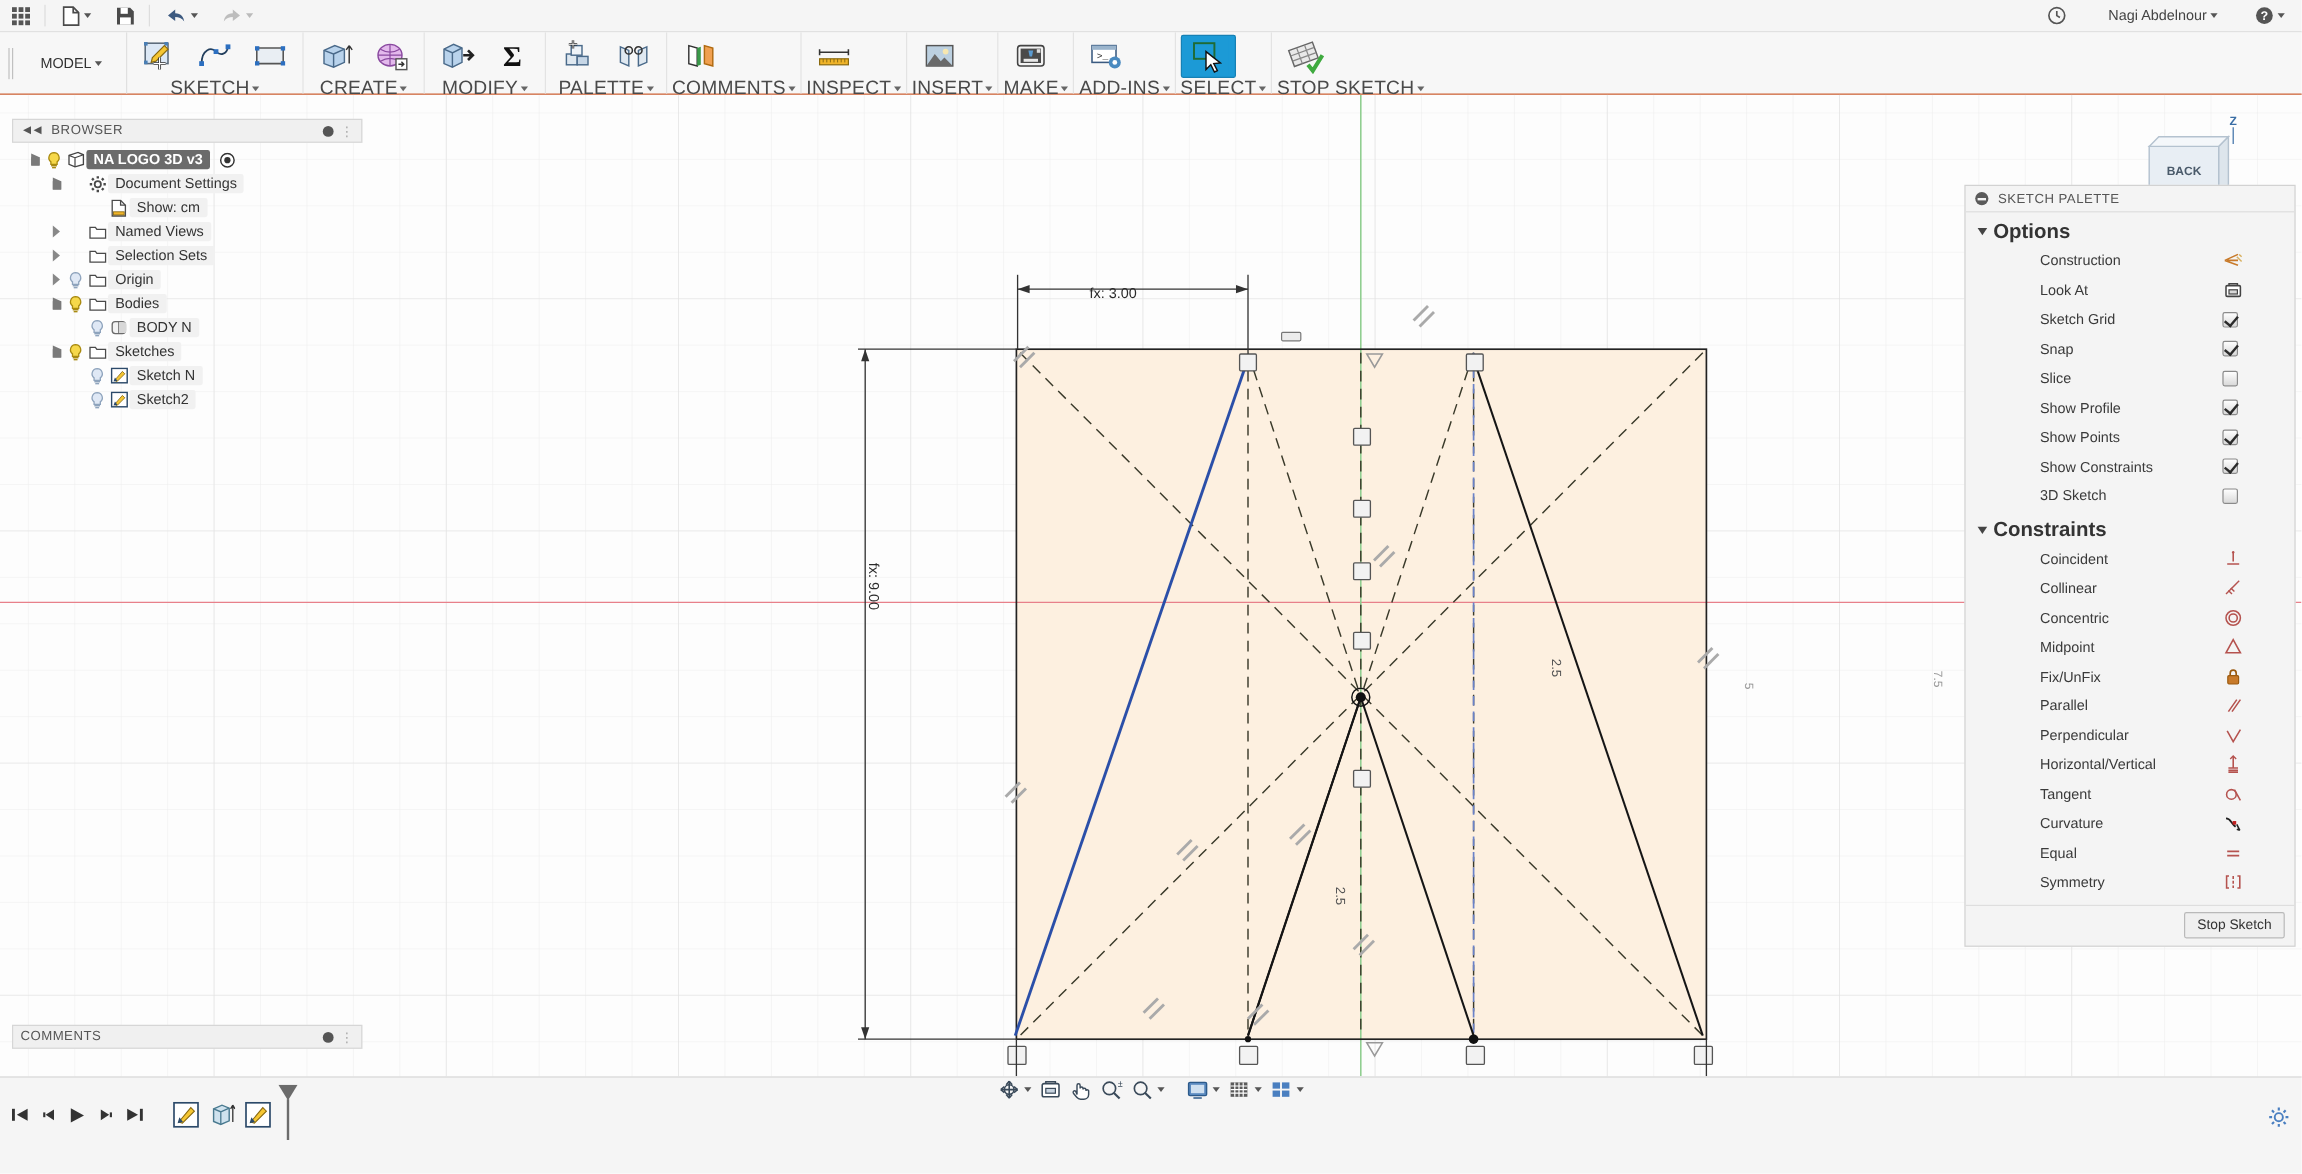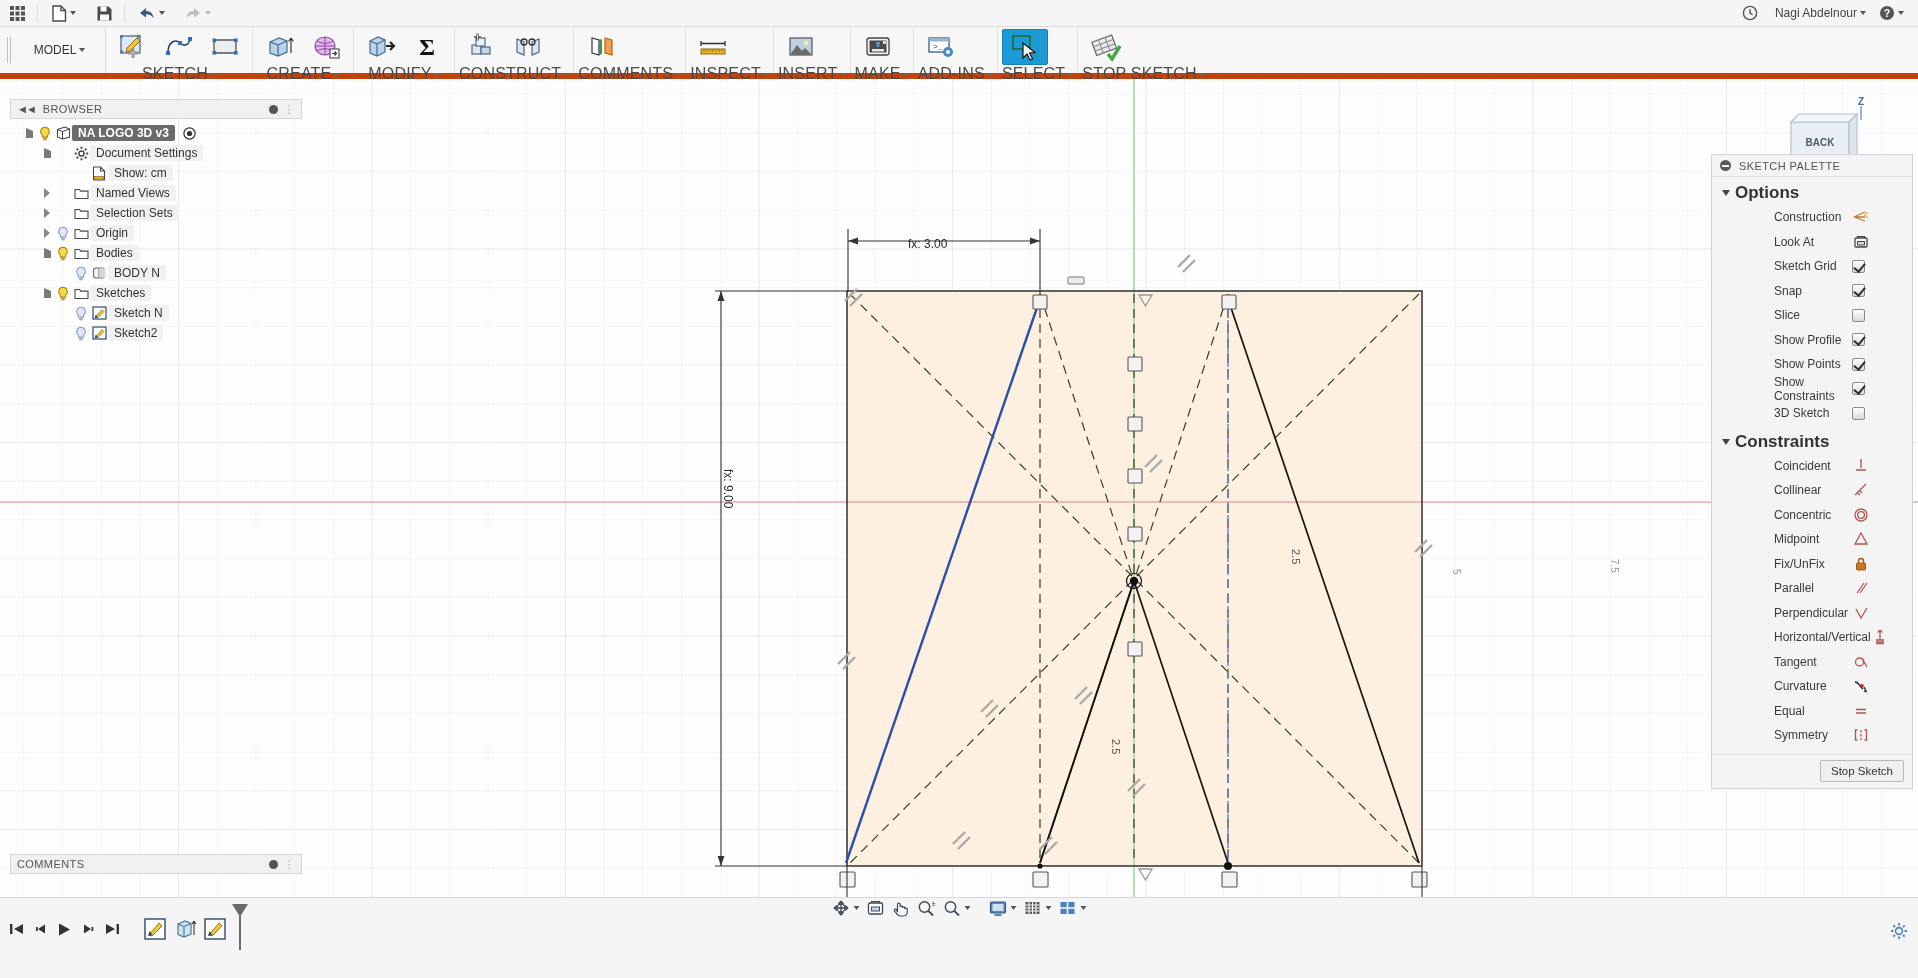--- a/index.html
+++ b/index.html
@@ -14,26 +14,26 @@
   
   #qab {
     position:absolute; left:0; top:0; width:1918px; height:27px;
     background:#f5f5f5; border-bottom:1px solid #dcdcdc;
     display:flex; align-items:center;
   }
   .qab-btn { width:34px; height:26px; display:flex; align-items:center; justify-content:center; cursor:pointer; position:relative;}
   .qab-btn.wide { width:46px; }
   .qab-sep { width:1px; height:18px; background:#ddd; margin:0 3px; }
   .caret { width:0;height:0;border-left:3.5px solid transparent;border-right:3.5px solid transparent;border-top:4px solid #555; display:inline-block; margin-left:3px; vertical-align:middle;}
-  #qab-right { margin-left:auto; display:flex; align-items:center; padding-right:10px; gap:8px; }
+  #qab-right { margin-left:auto; display:flex; align-items:center; padding-right:10px; gap:26px; }
   #qab-right .user { font-size:12px; color:#444; white-space:nowrap; display:flex; align-items:center;}
   
   #ribbon {
     position:absolute; left:0; top:27px; width:1918px; height:52px;
-    background:#f7f7f7; border-bottom:6px solid #c2410c;
+    background:#f7f7f7; border-bottom:1px solid #c2410c;
     display:flex; align-items:stretch;
   }
   #ribbon-grip { width:14px; display:flex; align-items:center; justify-content:center; }
   #ribbon-grip i { display:block; width:1px; height:26px; background:#c0c0c0; box-shadow:3px 0 0 #c0c0c0; }
   .workspace-sel {
     width:92px; display:flex; align-items:center; justify-content:center;
     font-size:12px; color:#333; border-right:1px solid #e0e0e0; cursor:pointer;
   }
   .rib-group { display:flex; flex-direction:column; border-right:1px solid #e3e3e3; padding:0 4px; justify-content:space-between; }
   .rib-group:last-child { border-right:none; }
@@ -63,21 +63,21 @@
   #tree { padding-top:4px; }
   .trow { display:flex; align-items:center; height:20px; white-space:nowrap; cursor:default;}
   .trow .lbl { padding:1px 6px; border-radius:2px; background:#f1f1f1; color:#333;}
   .trow.sel .lbl { background:#6b6b6b; color:#fff; font-weight:bold;}
   .tw { width:14px; display:inline-flex; align-items:center; justify-content:center; flex:0 0 14px;}
   .tri-open { width:0;height:0;border-left:7px solid #7a7a7a;border-bottom:7px solid #7a7a7a;border-top:3.5px solid transparent; }
   .tri-closed2 { width:0;height:0;border-left:6px solid #888;border-top:5px solid transparent;border-bottom:5px solid transparent; }
   .ico { width:18px; height:16px; flex:0 0 18px; display:inline-flex; align-items:center; justify-content:center; }
   
   #palette {
-    position:absolute; right:5px; top:154px; width:202px;
+    position:absolute; right:5px; top:154px; width:276px;
     background:#f4f4f4; border:1px solid #d2d2d2; z-index:20;
     display:flex; flex-direction:column;
   }
   #palette-head { height:22px; display:flex; align-items:center; padding:0 8px; border-bottom:1px solid #dedede; font-size:11px; color:#555; letter-spacing:.4px;}
   #palette-head .minus { width:11px;height:11px;border-radius:50%;background:#5a5a5a; margin-right:8px; position:relative;}
   #palette-head .minus:after { content:""; position:absolute; left:2px; top:5px; width:7px; height:1.5px; background:#f4f4f4;}
   .pal-section-title { font-weight:bold; font-size:17px; color:#333; padding:6px 0 2px 10px; display:flex; align-items:center; gap:5px;}
   .tri-down { width:0;height:0;border-left:4.5px solid transparent;border-right:4.5px solid transparent;border-top:6px solid #444;}
   .pal-row { height:24.5px; display:flex; align-items:center; padding:0 0 0 22px; cursor:pointer;}
   .pal-row .name { flex:1; font-size:12px; color:#3a3a3a;margin-left:40px;}
@@ -284,21 +284,21 @@
       </div>
       <div class="rib-btn">
         <svg width="30" height="28" viewBox="0 0 30 28">
           <path d="M4 6 L11 9 L11 22 L4 19z" fill="#dfe8f0" stroke="#4a6a8a" stroke-width="1.2"></path>
           <path d="M26 6 L19 9 L19 22 L26 19z" fill="#dfe8f0" stroke="#4a6a8a" stroke-width="1.2"></path>
           <circle cx="11" cy="9" r="3" fill="none" stroke="#333" stroke-width="1.3"></circle>
           <circle cx="19" cy="9" r="3" fill="none" stroke="#333" stroke-width="1.3"></circle>
         </svg>
       </div>
     </div>
-    <div class="rib-title"><span>CONSTRUCT</span><span class="caret"></span></div>
+    <div class="rib-title"><span>PALETTE</span><span class="caret"></span></div>
   </div>
 
   <div class="rib-group">
     <div class="rib-icons">
       <div class="rib-btn">
         <svg width="30" height="28" viewBox="0 0 30 28">
           <path d="M6 5 L13 7 L13 22 L6 20z" fill="#fff" stroke="#333" stroke-width="1.2"></path>
           <path d="M13 7 L16 6 L16 21 L13 22z" fill="#3a9a4a"></path>
           <path d="M19 5 L26 7 L26 22 L19 20z" fill="#f0a050" stroke="#b06a10" stroke-width="1.2"></path>
         </svg>

